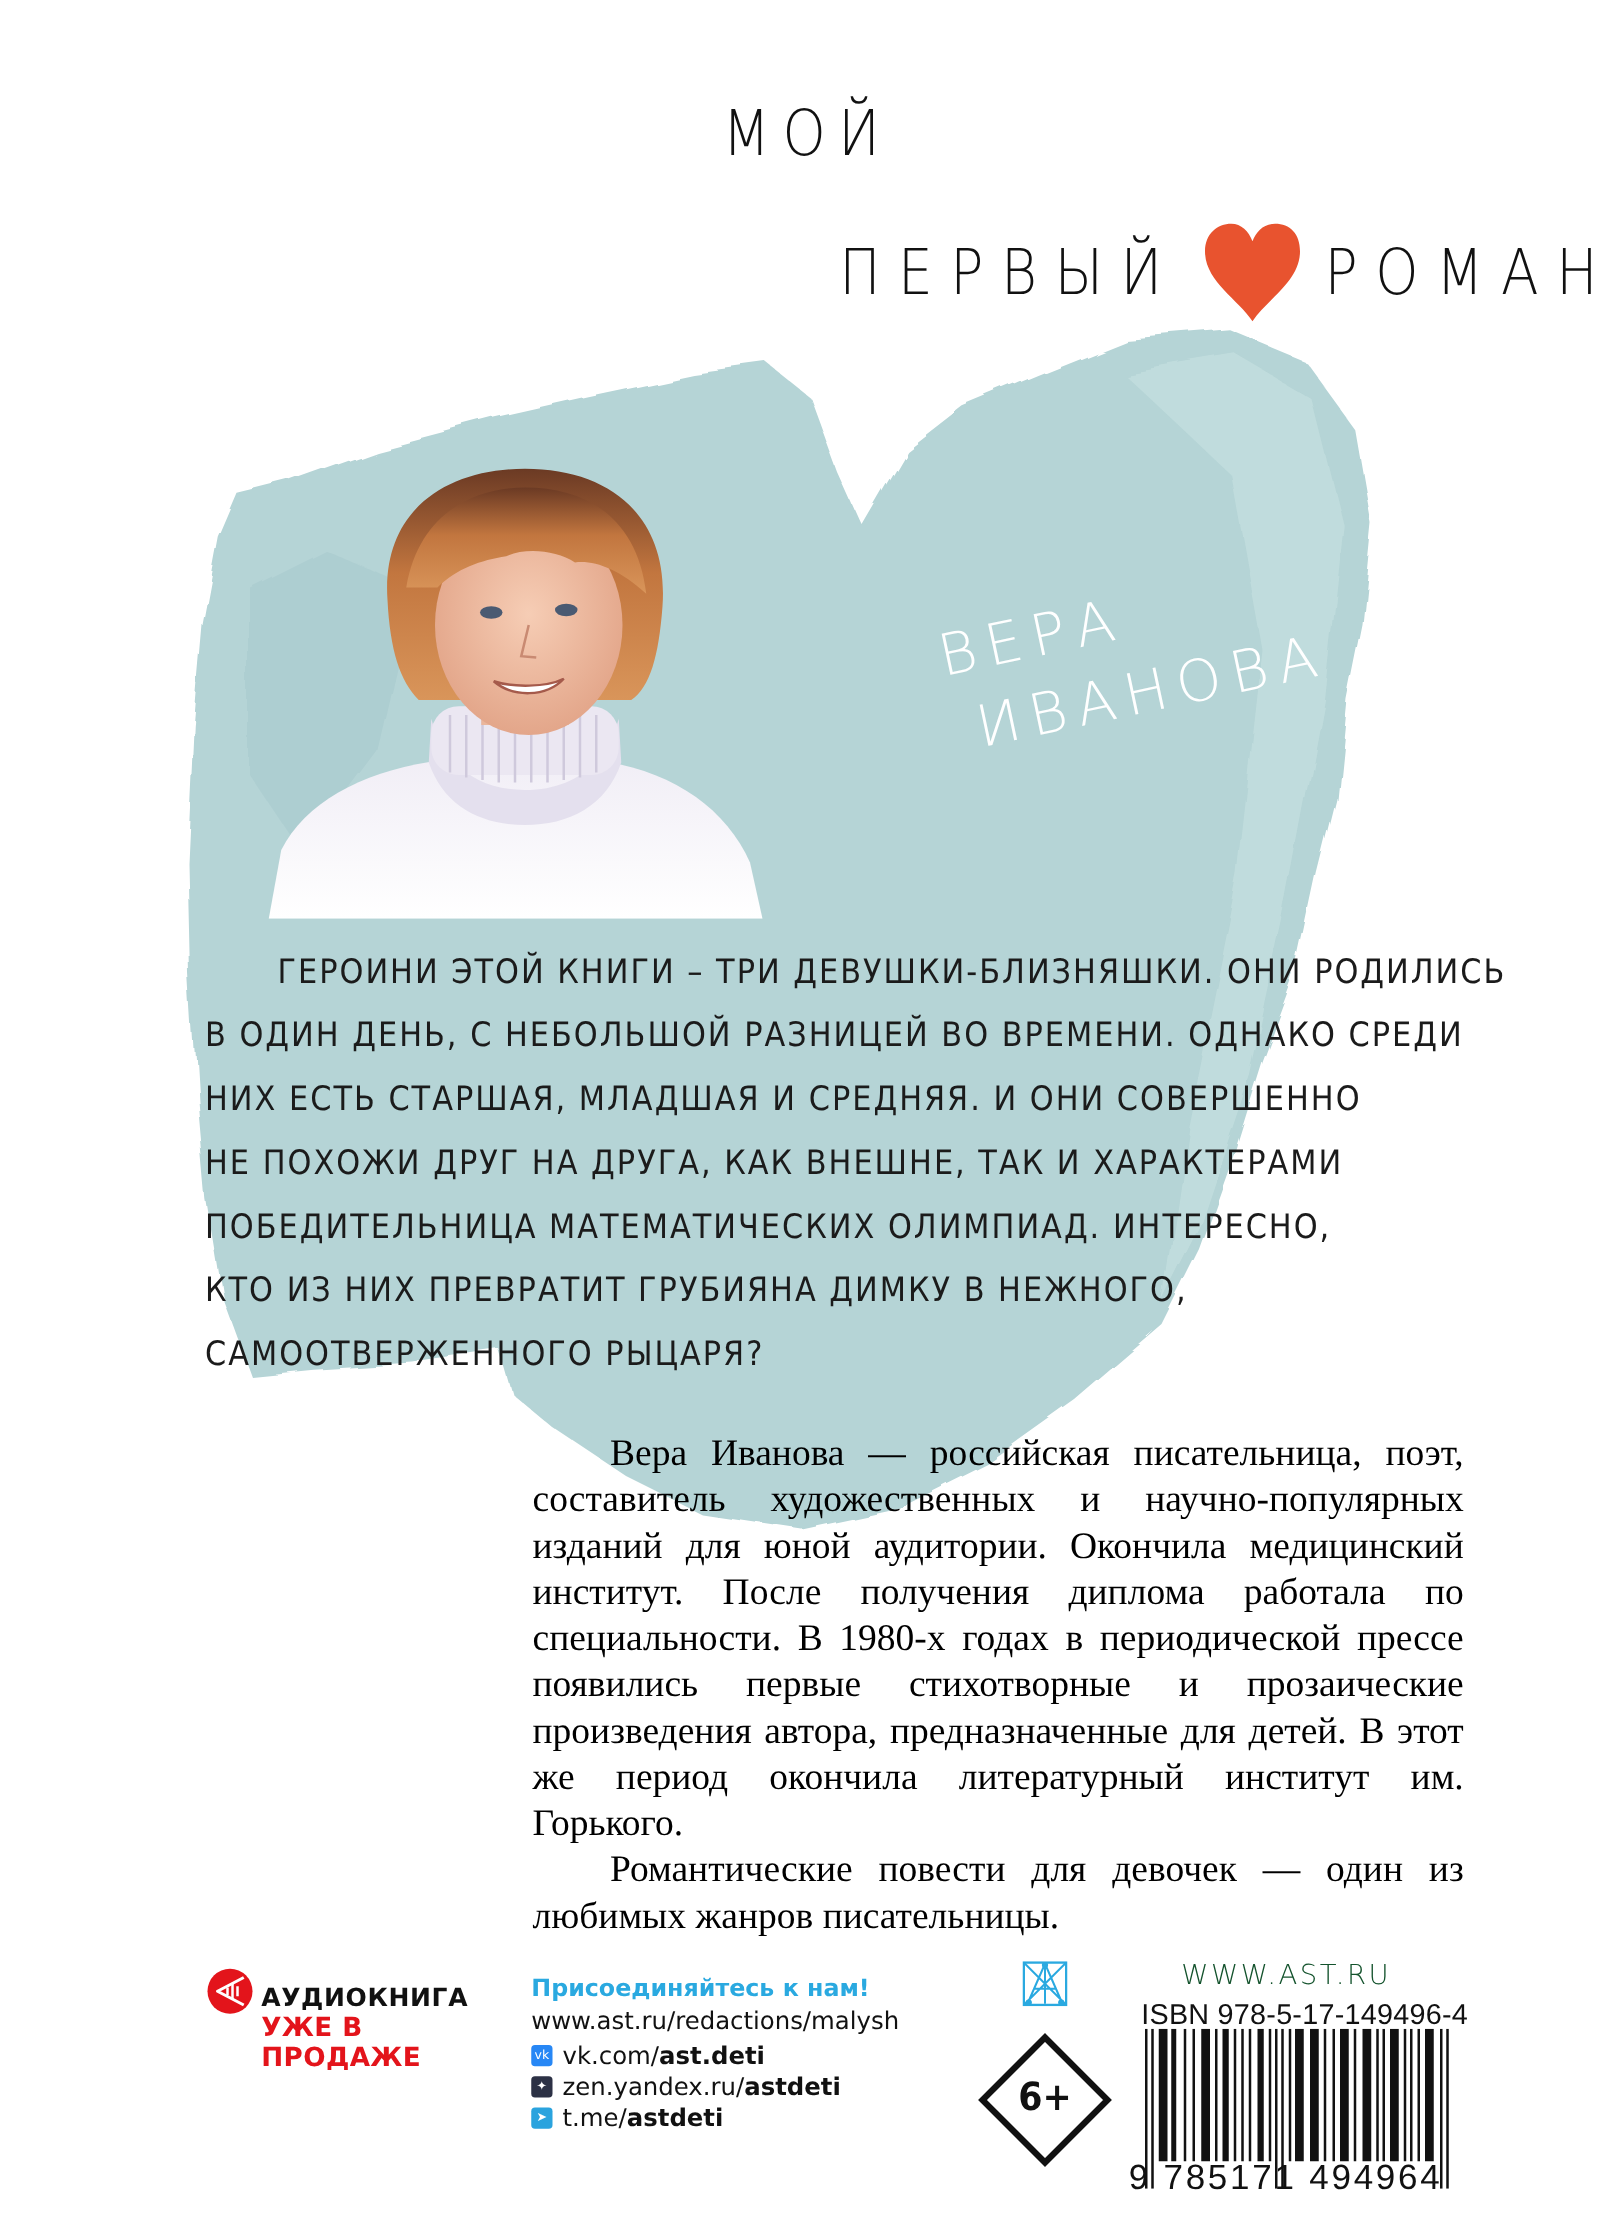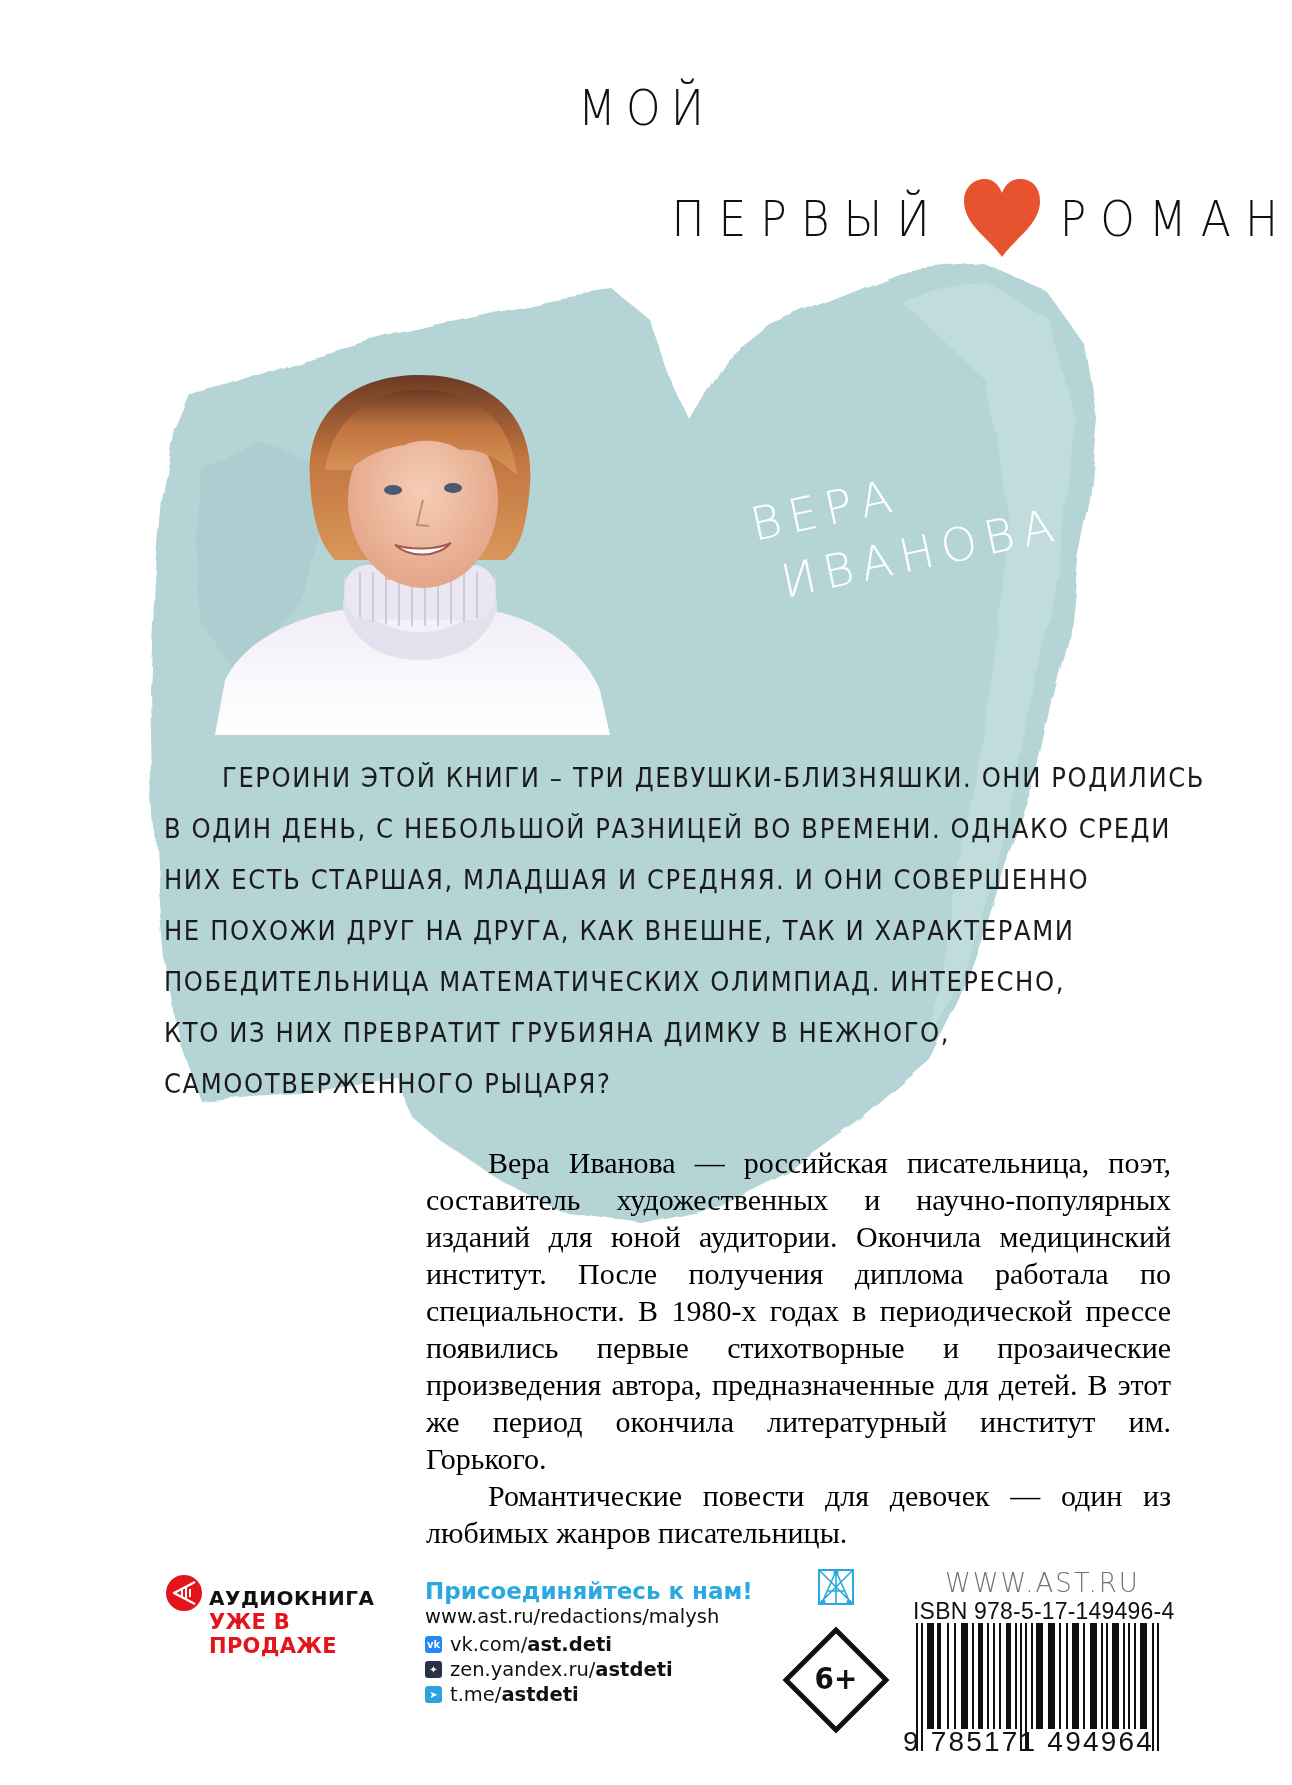--- a/index.html
+++ b/index.html
@@ -66,38 +66,38 @@
   .audio-title {
     left: 44px; top: 14px; font-family: "DejaVu Sans", sans-serif; font-weight: bold;
     font-size: 20px; letter-spacing: 0.5px; color: #111;
   }
   .audio-sub {
     left: 44px; top: 38px; font-family: "DejaVu Sans", sans-serif; font-weight: bold;
     font-size: 21px; color: #e3141b; letter-spacing: 0.3px;
   }
 
   .join { left: 425px; top: 1578px; width: 340px; }
-  .join-title { color: #2aa9e0; font-weight: bold; font-size: 23px; line-height: 26px; }
+  .join-title { color: #2aa9e0; font-weight: bold; font-size: 19px; line-height: 26px; }
   .join-url { color: #111; font-weight: normal; font-size: 19.5px; line-height: 26px; margin-bottom: 2px; }
   .social { display: flex; align-items: center; gap: 8px; height: 25px; font-size: 19.5px; color: #111; }
   .social b { font-weight: bold; }
-  .social .ico { width: 17px; height: 17px; border-radius: 3px; display: inline-flex; align-items: center; justify-content: center; color: #fff; font-size: 10px; font-weight: bold; flex: 0 0 17px; }
+  .social .ico { width: 17px; height: 17px; border-radius: 3px; display: inline-flex; align-items: center; justify-content: center; color: #fff; font-size: 10px; font-weight: normal; flex: 0 0 17px; }
   .ico.vk { background: #2787f5; }
   .ico.zen { background: #2c3145; }
   .ico.tg { background: #2aa3de; }
 
   .ast-logo { left: 818px; top: 1569px; width: 36px; height: 36px; }
   .age-badge { left: 782px; top: 1626px; width: 108px; height: 108px; }
   .age-text {
     left: 782px; top: 1660px; width: 108px; text-align: center;
     font-family: "DejaVu Sans Condensed", "DejaVu Sans", sans-serif; font-weight: bold;
     font-size: 31px; color: #111;
   }
 
-  .site { left: 945px; top: 1568px; color: #737373; font-size: 26px; letter-spacing: 2px; font-weight: 300; }
+  .site { left: 945px; top: 1568px; color: #14532d; font-size: 22px; letter-spacing: 2px; font-weight: 300; }
   .isbn { left: 913px; top: 1598px; font-family: "Liberation Sans", sans-serif; font-size: 23px; color: #111; letter-spacing: 0.2px; }
   .barcode { left: 916px; top: 1623px; width: 250px; height: 128px; }
   .ean { left: 903px; top: 1726px; font-family: "Liberation Sans", sans-serif; font-size: 28px; color: #111; letter-spacing: 2.2px; background: transparent; }
 </style>
 </head>
 <body>
 
 <svg class="abs bg-heart" viewBox="0 0 1292 1785">
   <defs>
     <filter id="wc" x="-5%" y="-5%" width="110%" height="110%">

